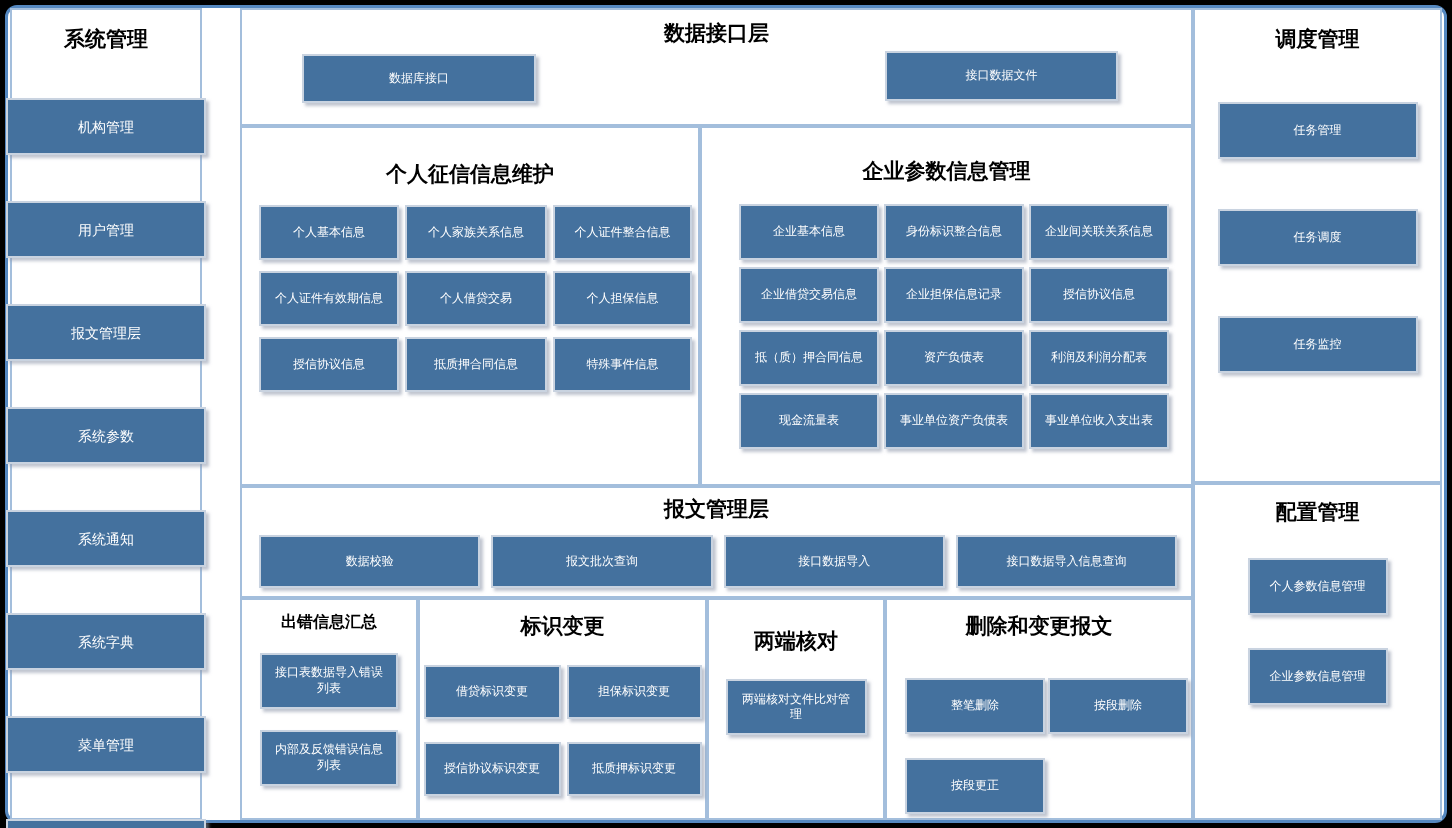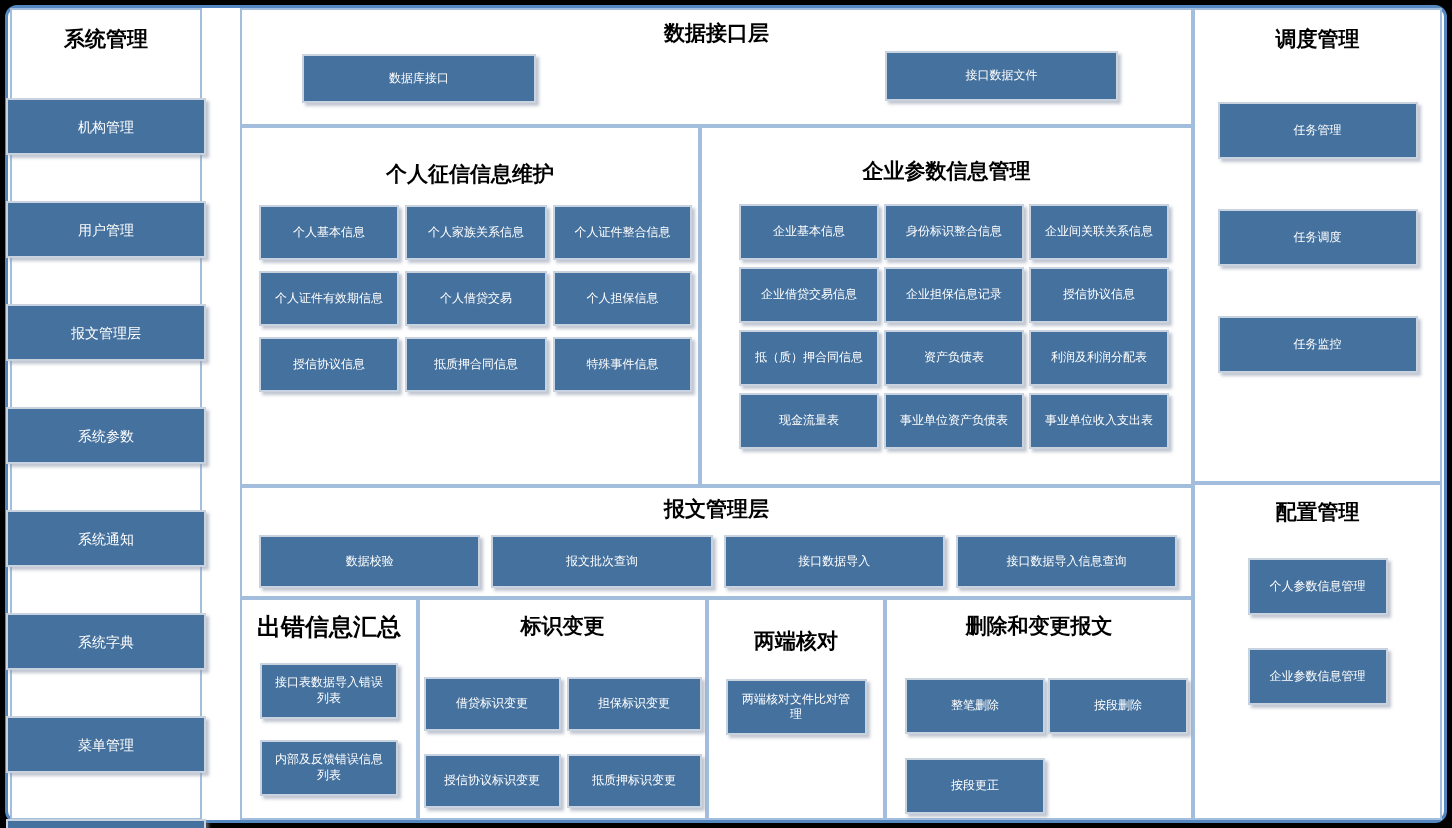--- a/index.html
+++ b/index.html
@@ -74,30 +74,30 @@
   }
 
   
   .p-msg{left:232px;top:478px;width:953px;height:112px;}
   .p-msg .title{margin-top:8px;}
   .p-msg .row{display:flex;gap:11px;margin:13px 14px 0 17px;}
   .p-msg .btn{flex:1;height:53px;padding:0 14px;}
 
   
   .p-err{left:232px;top:590px;width:178px;height:222px;}
-  .p-err .title{margin-top:12px;font-size:24px;}
+  .p-err .title{margin-top:12px;font-size:16px;}
   .p-err .btn{width:138px;height:56px;margin-top:21px;}
   .p-err .btn:first-of-type{margin-top:39px;}
 
   
   .p-ident{left:410px;top:590px;width:289px;height:222px;}
   .p-ident .title{margin-top:13px;}
   .p-ident .grid{
     grid-template-columns:137px 135px;grid-auto-rows:54px;
-    gap:23px 6px;justify-content:center;margin-top:38px;
+    gap:23px 6px;justify-content:center;margin-top:26px;
   }
 
   
   .p-check{left:699px;top:590px;width:178px;height:222px;}
   .p-check .title{margin-top:28px;}
   .p-check .btn{width:141px;height:56px;margin-top:25px;}
 
   
   .p-del{left:877px;top:590px;width:308px;height:222px;}
   .p-del .title{margin-top:13px;}

